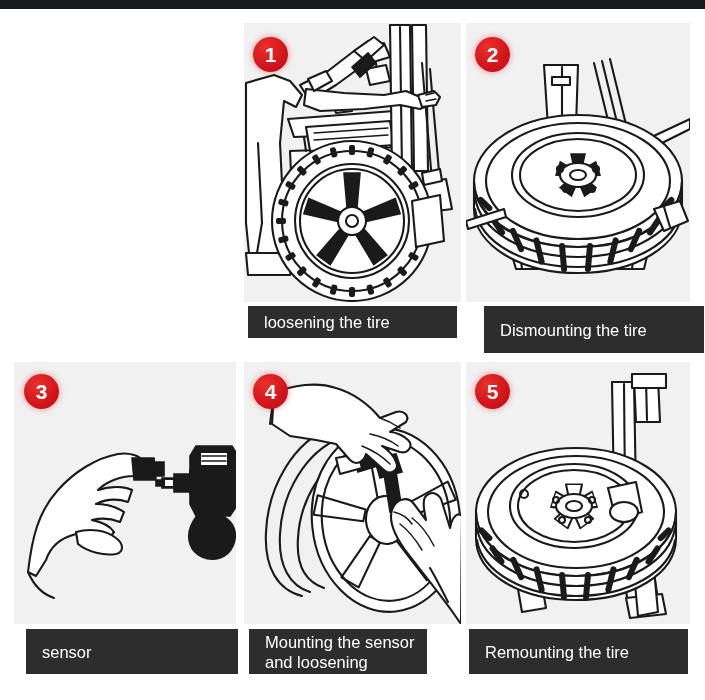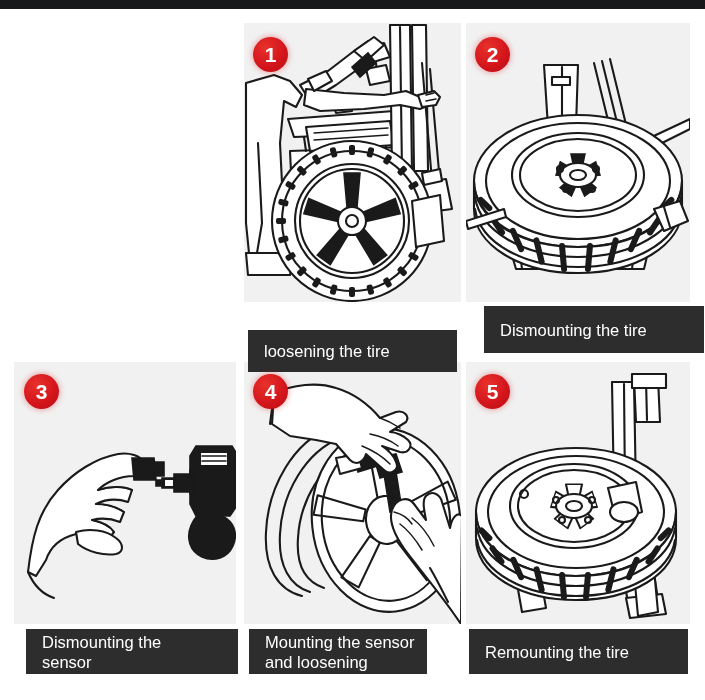--- a/index.html
+++ b/index.html
@@ -67,21 +67,21 @@
              display: flex; align-items: center; padding: 5px 12px 5px 16px; }
   .caption.two-line { align-items: center; }
 
   
   #p1 { left: 244px; top: 23px;  width: 217px; height: 279px; }
   #p2 { left: 466px; top: 23px;  width: 224px; height: 279px; }
   #p3 { left: 14px;  top: 362px; width: 222px; height: 262px; }
   #p4 { left: 244px; top: 362px; width: 217px; height: 262px; }
   #p5 { left: 466px; top: 362px; width: 224px; height: 262px; }
 
-  #c1 { left: 248px; top: 306px; width: 209px; height: 42px; margin-top: 24px; }
+  #c1 { left: 248px; top: 306px; width: 209px; height: 32px; }
   #c2 { left: 484px; top: 306px; width: 220px; height: 47px; }
   #c3 { left: 26px;  top: 629px; width: 212px; height: 45px; }
   #c4 { left: 249px; top: 629px; width: 178px; height: 45px; }
   #c5 { left: 469px; top: 629px; width: 219px; height: 45px; text-align: center; }
 
   .svgart { display: block; width: 100%; height: 100%; }
   .svgart .s  { fill: none; stroke: #1a1a1a; stroke-width: 2.1; stroke-linejoin: round; stroke-linecap: round; }
   .svgart .sf { fill: #ffffff; stroke: #1a1a1a; stroke-width: 2.1; stroke-linejoin: round; stroke-linecap: round; }
   .svgart .thin { fill: none; stroke: #1a1a1a; stroke-width: 1.5; stroke-linecap: round; }
   .svgart .blk { fill: #1a1a1a; stroke: none; }
@@ -478,21 +478,20 @@
   <div class="caption" id="c1">
     <span>loosening the tire</span>
   </div>
 
   <div class="caption" id="c2">
     <span>Dismounting the tire</span>
   </div>
 
   <div class="caption two-line" id="c3">
     <span>
-      <span style="display:block">Dismounting the</span>
       <span style="display:block">sensor</span>
     </span>
   </div>
 
   <div class="caption two-line" id="c4">
     <span>
       <span style="display:block">Mounting the sensor</span>
       <span style="display:block">and loosening</span>
     </span>
   </div>

